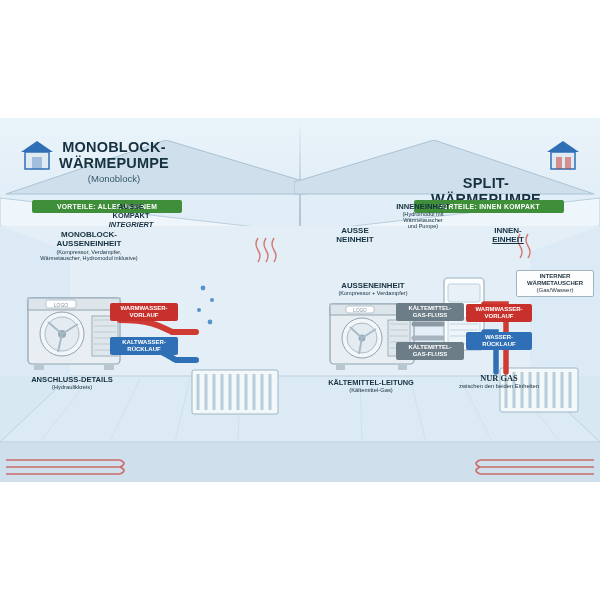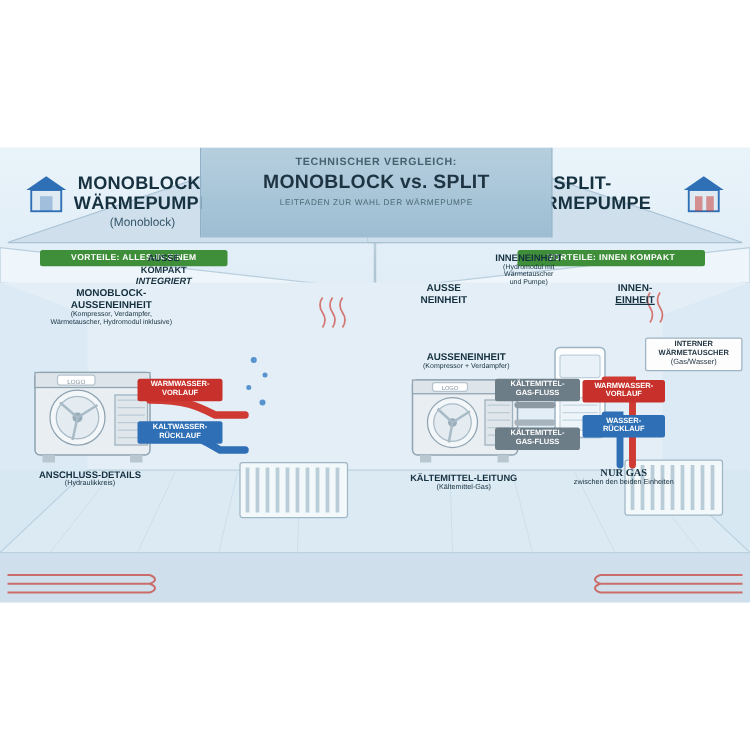--- a/index.html
+++ b/index.html
@@ -18,21 +18,21 @@
   .banner .b2{font-size:15.5px;font-weight:bold;letter-spacing:.2px;margin-top:3px;color:#1f3442;}
   .banner .b3{font-size:6.6px;letter-spacing:.5px;margin-top:4px;color:#4e6a79;}
 
   
   .roof{position:absolute;top:22px;height:52px;z-index:1;}
   .roof svg{display:block;}
 
   
   .side-title{position:absolute;top:22px;width:180px;text-align:center;z-index:4;}
   .side-title.left{left:24px;}
-  .side-title.right{left:376px;}
+  .side-title.right{left:396px;margin-top:36px;}
   .side-title .t1{font-size:14.5px;font-weight:bold;color:#16313f;line-height:1.08;letter-spacing:.2px;}
   .side-title .t2{font-size:9.5px;color:#36566a;margin-top:2px;}
 
   .home-ico{position:absolute;top:20px;width:34px;height:34px;z-index:4;}
   .home-ico.left{left:20px;}
   .home-ico.right{left:546px;}
 
   
   .pill{position:absolute;top:82px;height:13px;line-height:13px;
     background:#3f8f3a;color:#fff;font-size:6.8px;font-weight:bold;
@@ -212,25 +212,20 @@
       <div class="t1"><span>MONOBLOCK-</span><br>
         <span>WÄRMEPUMPE</span></div>
       <div class="t2">(Monoblock)</div>
     </div>
 
     <div class="side-title right">
       <div class="t1"><span>SPLIT-</span><br>
         <span>WÄRMEPUMPE</span></div>
     </div>
 
-    <div class="banner">
-      <div class="b1">TECHNISCHER VERGLEICH:</div>
-      <div class="b2">MONOBLOCK vs. SPLIT</div>
-      <div class="b3">LEITFADEN ZUR WAHL DER WÄRMEPUMPE</div>
-    </div>
 
     <div class="pill left">VORTEILE: ALLES-IN-EINEM</div>
     <div class="pill right">VORTEILE: INNEN KOMPAKT</div>
 
     <div class="lbl" style="left:14px;top:112px;width:150px;text-align:center;color:#15303f;">
       <div class="h" style="font-size:8px;">MONOBLOCK-</div>
       <div class="h" style="font-size:8px;">AUSSENEINHEIT</div>
       <div style="font-size:5.6px;margin-top:1px;">(Kompressor, Verdampfer,</div>
       <div style="font-size:5.6px;">Wärmetauscher, Hydromodul inklusive)</div>
     </div>

